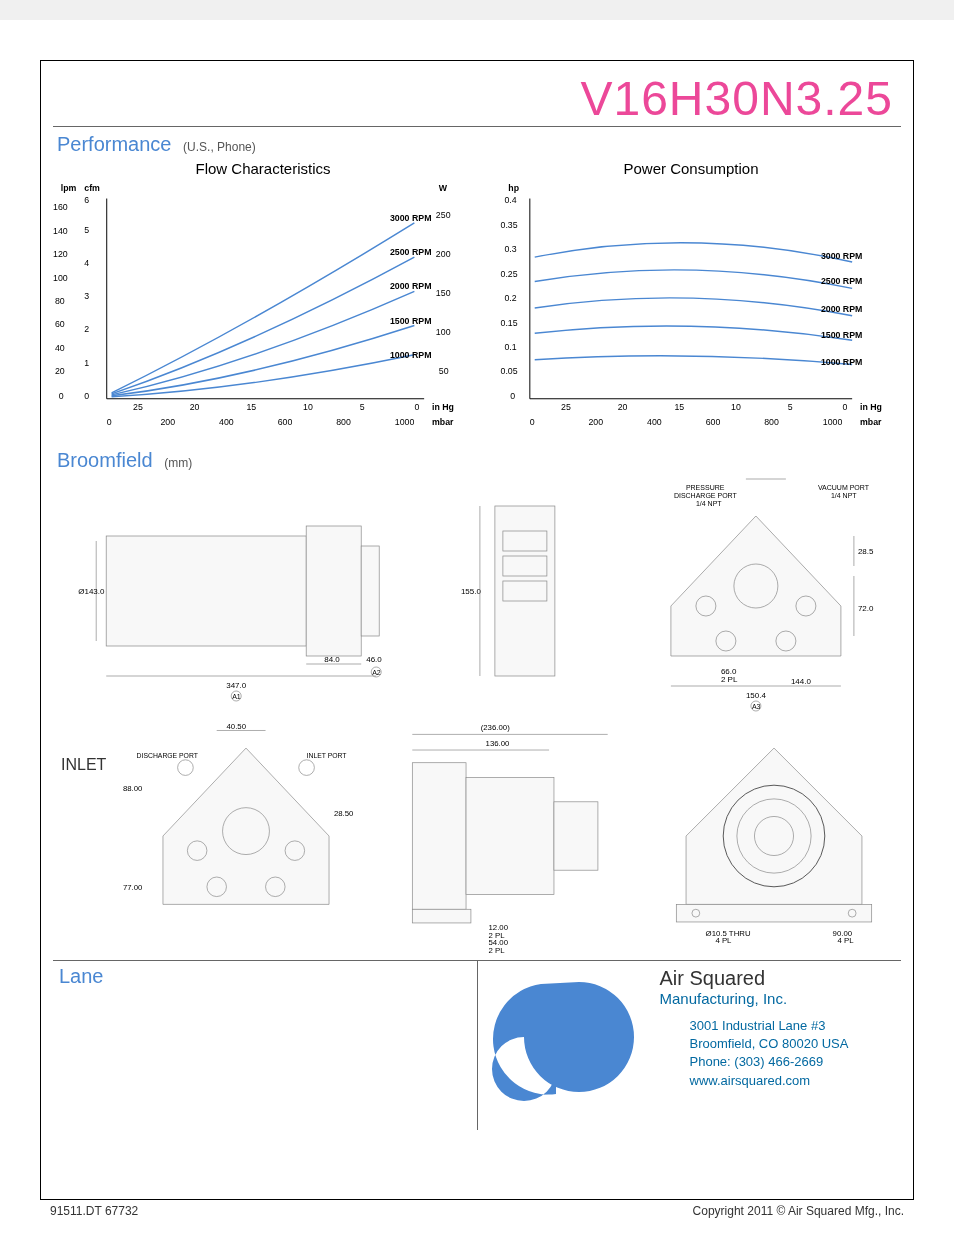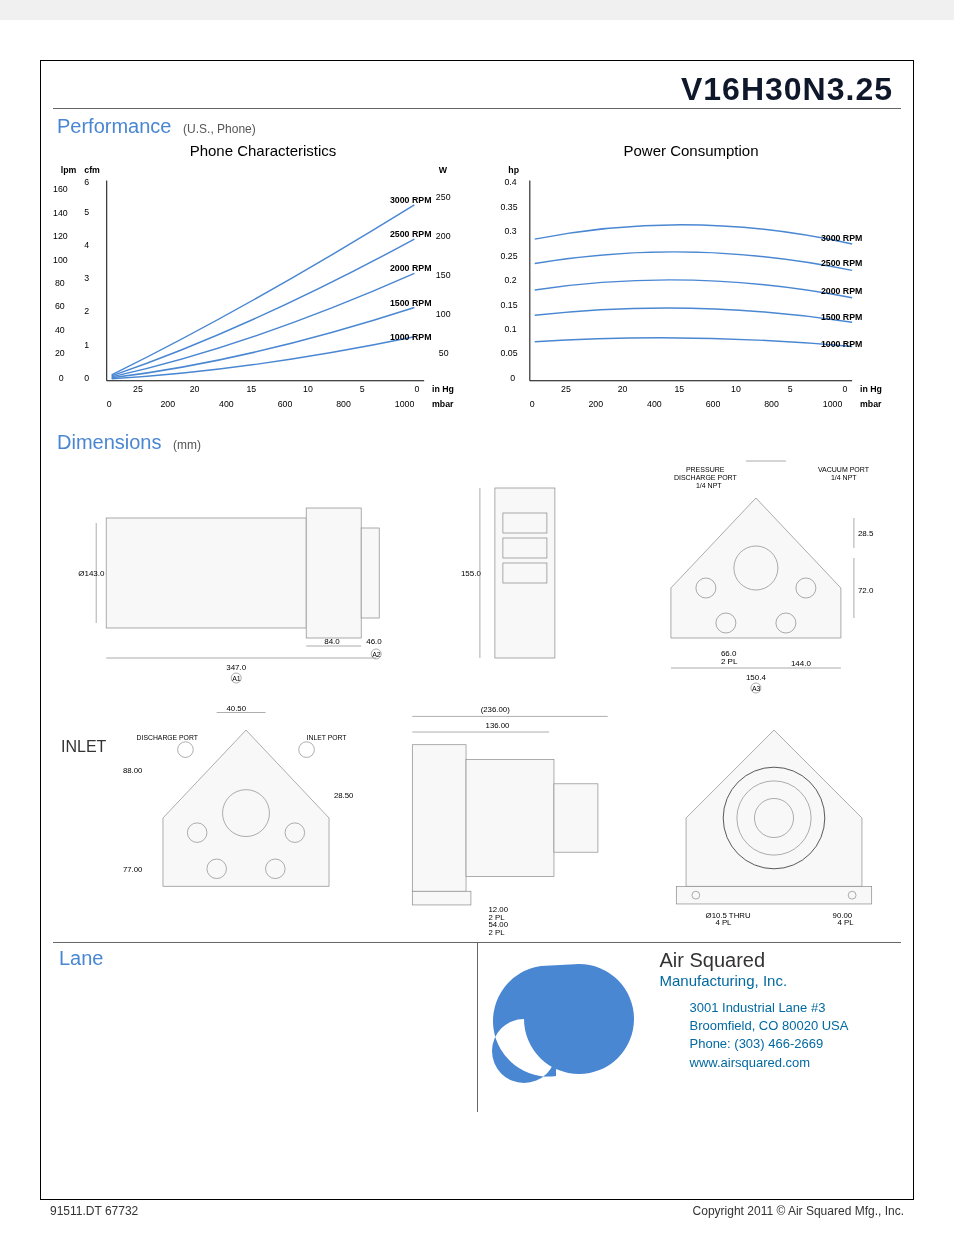--- a/index.html
+++ b/index.html
@@ -18,23 +18,23 @@
     padding: 40px;
   }
   .sheet-border {
     border: 1.5px solid #000;
     height: 1140px;
     position: relative;
     padding: 10px 12px;
   }
   .model-title {
     text-align: right;
-    font-size: 32px;
-    font-weight: 700;
-    color: #0f172a;
+    font-size: 48px;
+    font-weight: 400;
+    color: #ec4899;
     letter-spacing: 1px;
     padding-right: 8px;
   }
   .title-line { border-top: 1px solid #666; margin-bottom: 6px; }
   .section-heading {
     font-size: 20px;
     color: #4A87D2;
     font-weight: 400;
     margin: 2px 0 4px 4px;
   }
@@ -114,21 +114,21 @@
     <div class="title-line"></div>
 
     <div class="section-heading">
       <span>Performance</span>
       <span class="sub">(U.S., Phone)</span>
     </div>
 
     <div class="charts-row">
 
       <div class="chart-box">
-        <div class="chart-title">Phone Characteristics</div>
+        <div class="chart-title">Flow Characteristics</div>
         <div class="plot-area">
           <svg viewBox="0 0 430 260">
 
             <line x1="55" y1="20" x2="55" y2="225" stroke="#000" stroke-width="1"></line>
             <line x1="55" y1="225" x2="380" y2="225" stroke="#000" stroke-width="1"></line>
 
             <text x="8" y="12" class="axis-label">lpm</text>
             <text x="32" y="12" class="axis-label">cfm</text>
 
             <text x="6" y="225" class="tick">0</text>
@@ -230,21 +230,21 @@
             <text x="348" y="163" class="series-label">1500 RPM</text>
             <text x="348" y="136" class="series-label">2000 RPM</text>
             <text x="348" y="108" class="series-label">2500 RPM</text>
             <text x="348" y="82" class="series-label">3000 RPM</text>
           </svg>
         </div>
       </div>
     </div>
 
     <div class="section-heading">
-      <span>Dimensions</span>
+      <span>Broomfield</span>
       <span class="sub">(mm)</span>
     </div>
 
     <div class="dims-row">
       <div class="drawings">
         <div class="drawing-grid">
           <div class="drawing-cell" style="flex:1.4">
             <svg viewBox="0 0 340 240">
               <rect x="30" y="60" width="200" height="110" class="drawing-fill"></rect>
               <rect x="230" y="50" width="55" height="130" class="drawing-fill"></rect>

